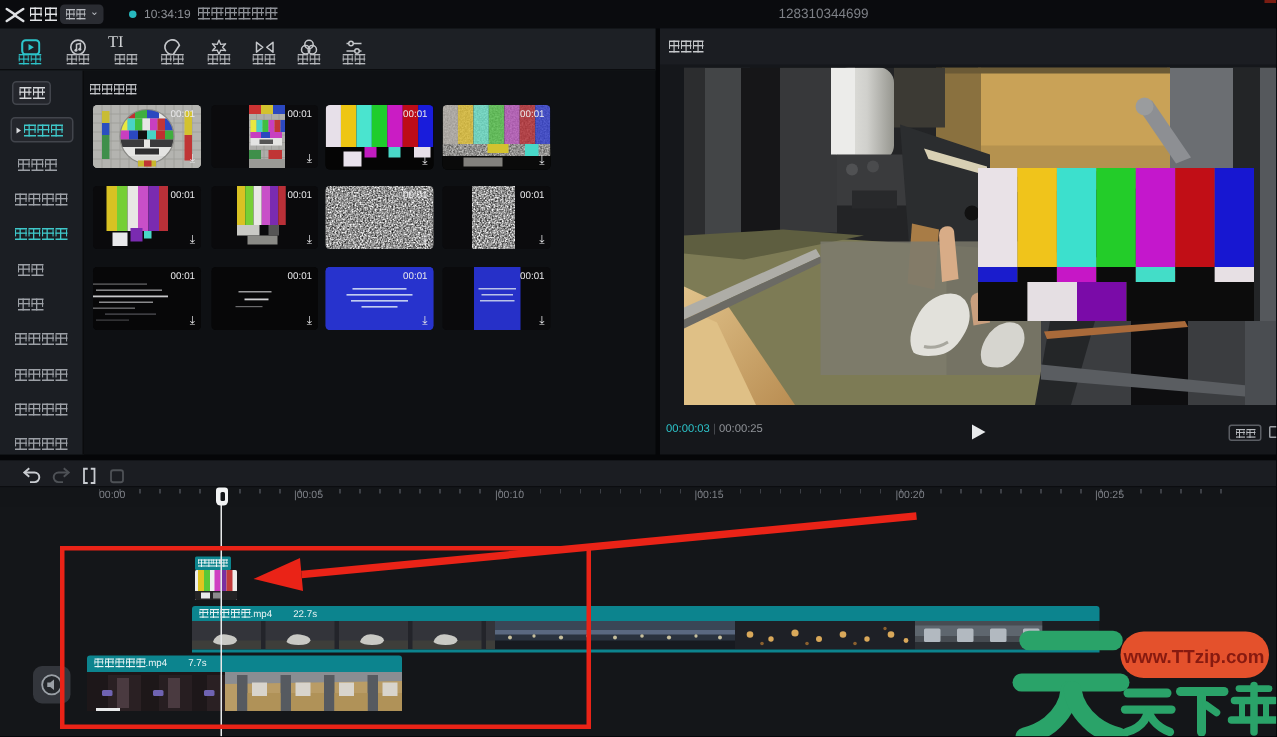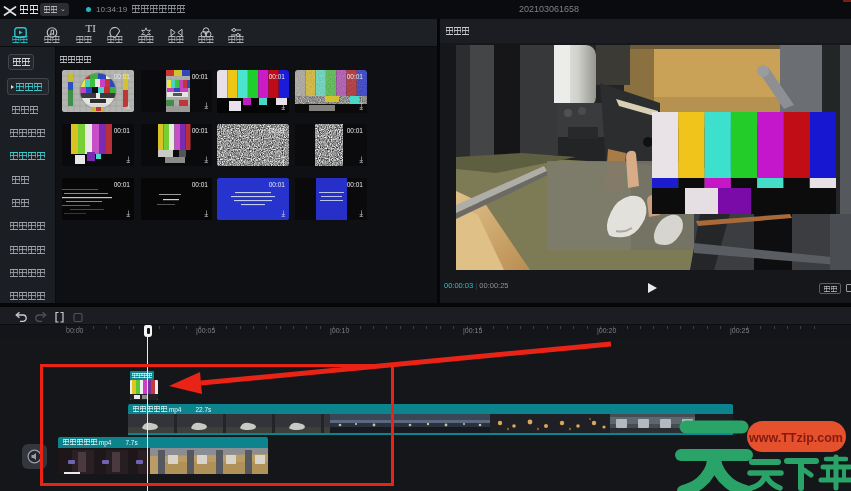--- a/index.html
+++ b/index.html
@@ -21,21 +21,21 @@
   <div class="abs" style="left:3px;top:3px;">
     <svg width="14" height="12" viewBox="0 0 14 12">
       <path d="M1.5 2 L7.5 6 L1.5 10" stroke="#dfe1e4" stroke-width="1.7" fill="none" stroke-linecap="round" stroke-linejoin="round"></path>
       <path d="M12.5 2 L6.5 6 L12.5 10" stroke="#dfe1e4" stroke-width="1.7" fill="none" stroke-linecap="round" stroke-linejoin="round"></path>
     </svg>
   </div>
   <div class="abs row" style="left:20px;top:5px;color:#e3e5e8;"><i class="z" style="width:8px;height:9px;margin-right:2px"></i><i class="z" style="width:8px;height:9px"></i></div>
   <div class="abs row" style="left:40px;top:3px;width:29px;height:13px;background:#2a2c32;border-radius:3px;color:#b9bcc1;padding:3px 0 0 4px;"><i class="z" style="width:6px;height:7px;margin-right:1px"></i><i class="z" style="width:6px;height:7px"></i><span style="font-size:7px;line-height:6px;vertical-align:top;margin-left:3px;">⌄</span></div>
   <div class="abs" style="left:86px;top:7px;width:5px;height:5px;border-radius:50%;background:#27b8be;"></div>
   <div class="abs row" style="left:96px;top:5px;color:#8e9197;font-size:8px;line-height:9px;">10:34:19&nbsp;&nbsp;<i class="z" style="width:8px;height:8px;margin-right:1px"></i><i class="z" style="width:8px;height:8px;margin-right:1px"></i><i class="z" style="width:8px;height:8px;margin-right:1px"></i><i class="z" style="width:8px;height:8px;margin-right:1px"></i><i class="z" style="width:8px;height:8px;margin-right:1px"></i><i class="z" style="width:8px;height:8px"></i></div>
-  <div class="abs" style="left:519px;top:4px;color:#7e8187;font-size:9px;">202103061658</div>
+  <div class="abs" style="left:519px;top:4px;color:#7e8187;font-size:9px;">128310344699</div>
   <div class="abs" style="left:843px;top:0;width:8px;height:2px;background:#7a1d12;"></div>
 
   <div class="abs" id="mediapanel" style="left:0;top:19px;width:437px;height:284px;background:#0e1013;"></div>
   <div class="abs" id="mediatoolbar" style="left:0;top:19px;width:437px;height:28px;background:#1d2025;border-bottom:1px solid #0b0c0f;"></div>
 
   <div class="abs" style="left:9px;top:24px;width:22px;height:19px;text-align:center;">
     <svg width="13" height="11" viewBox="0 0 13 11">
         <rect x="0.8" y="0.8" width="11.4" height="9.4" rx="2.4" stroke="#2cc3c9" stroke-width="1.4" fill="none"></rect>
         <path d="M5 3.4 L8.6 5.5 L5 7.6 Z" fill="#2cc3c9"></path>
       </svg>
@@ -43,21 +43,21 @@
   </div>
   <div class="abs" style="left:41px;top:24px;width:22px;height:19px;text-align:center;">
     <svg width="12" height="11" viewBox="0 0 12 11">
         <circle cx="6" cy="5.5" r="4.8" stroke="#c4c6ca" stroke-width="1.1" fill="none"></circle>
         <path d="M5 7.5 V3.5 L7.6 3 V6.8" stroke="#c4c6ca" stroke-width="1" fill="none"></path>
         <circle cx="4.6" cy="7.5" r="1" fill="#c4c6ca"></circle>
         <circle cx="7.2" cy="6.9" r="1" fill="#c4c6ca"></circle>
       </svg>
     <div class="row" style="color:#b7b9bd;position:absolute;left:50%;transform:translateX(-50%);bottom:0;"><i class="z" style="width:7px;height:7px;margin-right:1px"></i><i class="z" style="width:7px;height:7px"></i></div>
   </div>
-  <div class="abs" style="left:72px;top:23px;width:24px;height:20px;text-align:right;">
+  <div class="abs" style="left:72px;top:23px;width:24px;height:20px;text-align:left;">
     <div style="font-family:'Liberation Serif',serif;font-size:11px;line-height:11px;color:#cfd1d4;">TI</div>
     <div class="row" style="color:#b7b9bd;position:absolute;left:50%;transform:translateX(-50%);bottom:0;"><i class="z" style="width:7px;height:7px;margin-right:1px"></i><i class="z" style="width:7px;height:7px"></i></div>
   </div>
   <div class="abs" style="left:104px;top:24px;width:22px;height:19px;text-align:center;">
     <svg width="12" height="11" viewBox="0 0 12 11">
         <path d="M10.6 4.2 A4.9 4.9 0 1 0 6.5 10.3 Z" stroke="#c4c6ca" stroke-width="1.1" fill="none" stroke-linejoin="round"></path>
       </svg>
     <div class="row" style="color:#b7b9bd;position:absolute;left:50%;transform:translateX(-50%);bottom:0;"><i class="z" style="width:7px;height:7px;margin-right:1px"></i><i class="z" style="width:7px;height:7px"></i></div>
   </div>
   <div class="abs" style="left:135px;top:24px;width:22px;height:19px;text-align:center;">

